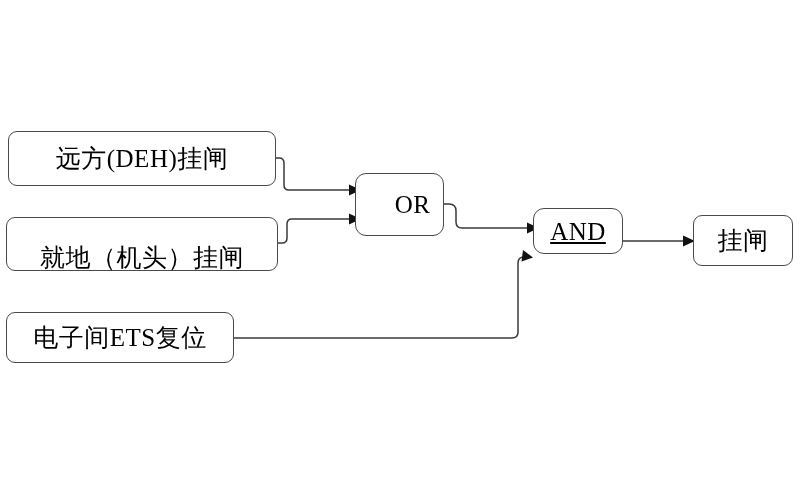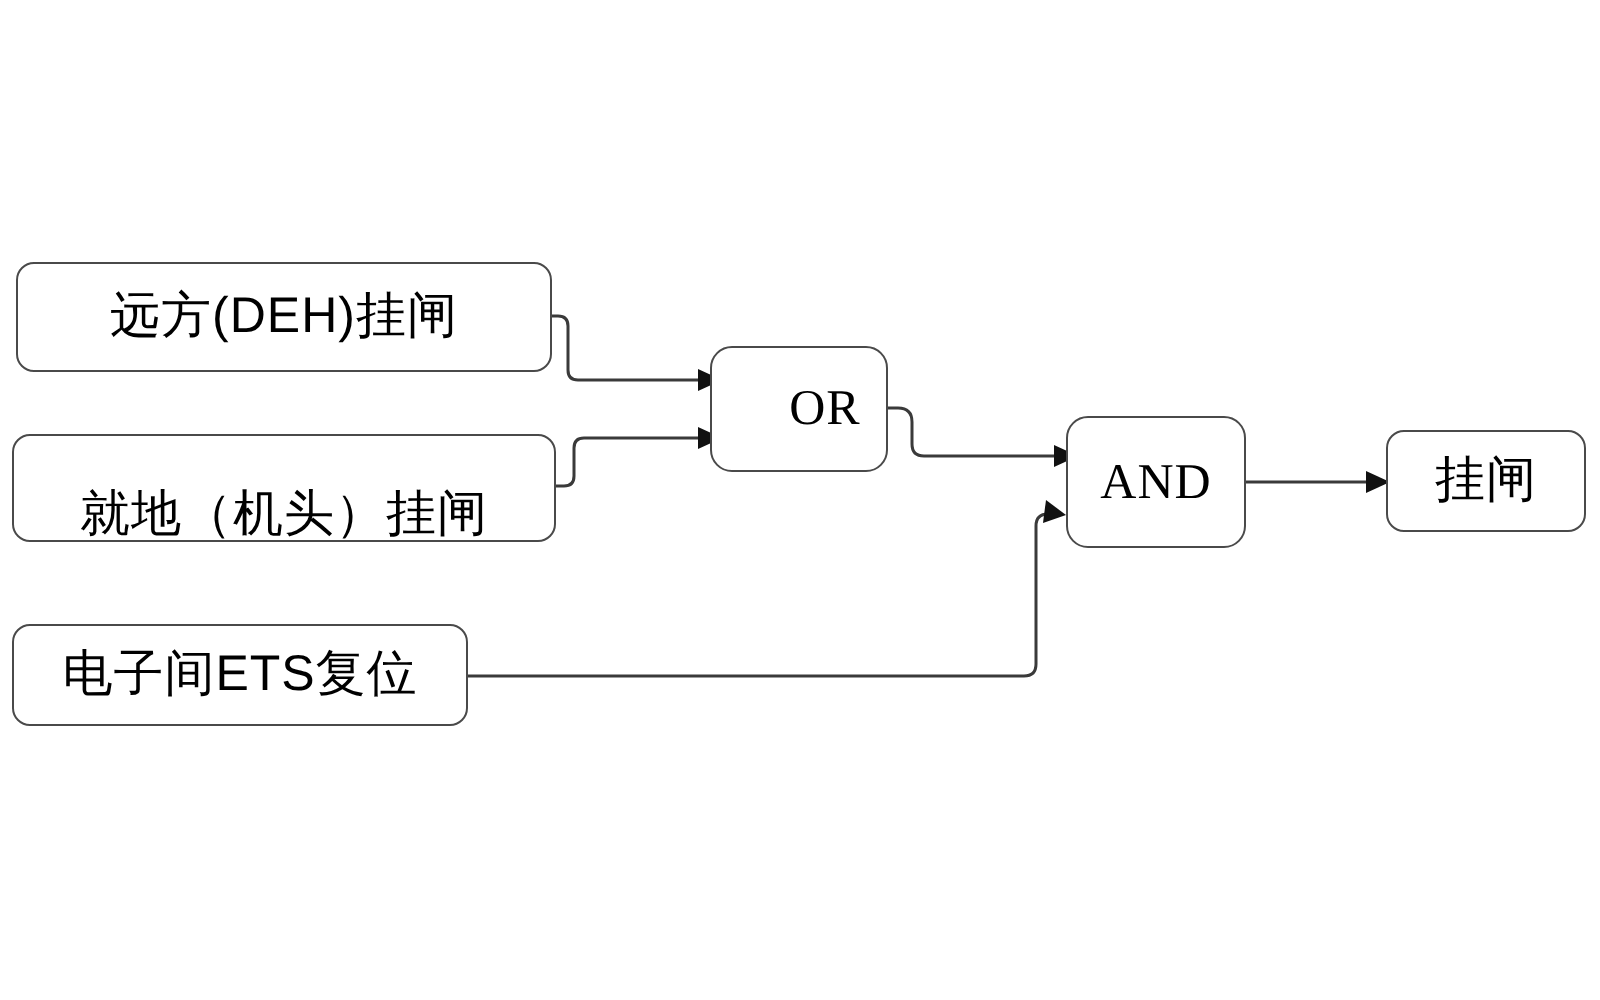--- a/index.html
+++ b/index.html
@@ -25,21 +25,21 @@
     align-items: center;
     justify-content: center;
     color: #000000;
     white-space: nowrap;
   }
   .node-label {
     display: block;
     line-height: 1;
   }
   .cjk-box .node-label {
-    font-family: Liberation Sans, sans-serif;
+    font-family: Liberation Serif, serif;
     font-size: 25px;
     letter-spacing: 0.5px;
   }
   .gate .node-label {
     font-family: "Liberation Serif", "DejaVu Serif", serif;
     font-size: 25px;
     letter-spacing: 0.5px;
   }
   .gate {
     border-radius: 11px;
@@ -103,21 +103,21 @@
   </div>
 
   <div class="node cjk-box" style="left:6px; top:312px; width:228px; height:51px;text-align:center;">
     <span class="node-label">电子间ETS复位</span>
   </div>
 
   <div class="node gate" style="left:355px; top:173px; width:89px; height:63px;padding-left:26px;">
     <span class="node-label">OR</span>
   </div>
 
-  <div class="node gate" style="left:533px; top:208px; width:90px; height:66px;">
+  <div class="node gate" style="left:533px; top:208px; width:90px; height:46px;text-decoration:underline;">
     <span class="node-label">AND</span>
   </div>
 
   <div class="node cjk-box" style="left:693px; top:215px; width:100px; height:51px;">
     <span class="node-label">挂闸</span>
   </div>
 
 </div>
 
 </body></html>

